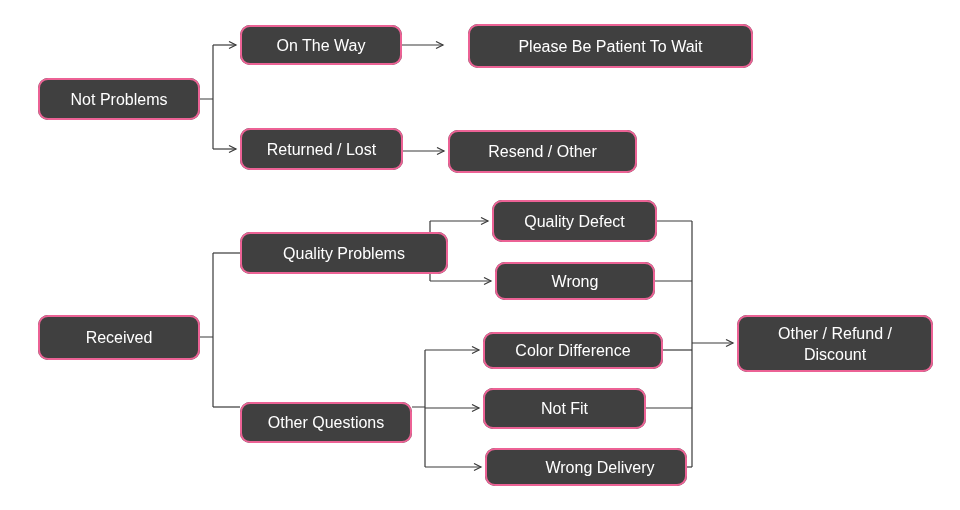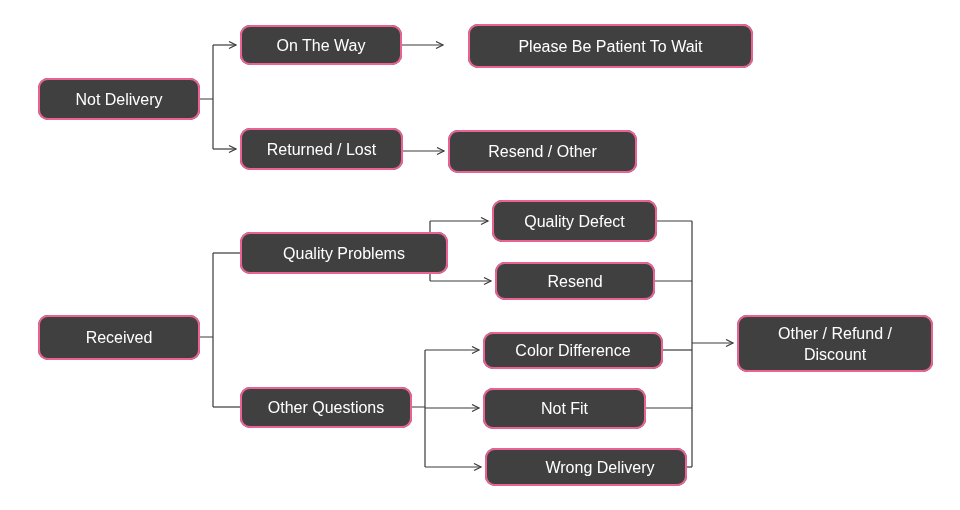--- a/index.html
+++ b/index.html
@@ -44,21 +44,21 @@
   }
   .n-not-received            { left: 38px;  top: 78px;  width: 162px; height: 42px; }
   .n-on-the-way              { left: 240px; top: 25px;  width: 162px; height: 40px; }
   .n-please-wait             { left: 468px; top: 24px;  width: 285px; height: 44px; }
   .n-returned-lost           { left: 240px; top: 128px; width: 163px; height: 42px; padding-left: 8px; }
   .n-resend-refund           { left: 448px; top: 130px; width: 189px; height: 43px; }
   .n-received                { left: 38px;  top: 315px; width: 162px; height: 45px; }
   .n-quality-problems        { left: 240px; top: 232px; width: 208px; height: 42px; }
   .n-quality-defect          { left: 492px; top: 200px; width: 165px; height: 42px; }
   .n-damage                  { left: 495px; top: 262px; width: 160px; height: 38px; }
-  .n-other-questions         { left: 240px; top: 387px; width: 172px; height: 41px; text-align: center; }
+  .n-other-questions         { left: 240px; top: 402px; width: 172px; height: 41px; text-align: center; }
   .n-color-difference        { left: 483px; top: 332px; width: 180px; height: 37px; }
   .n-not-fit                 { left: 483px; top: 388px; width: 163px; height: 41px; }
   .n-wrong-delivery          { left: 485px; top: 448px; width: 202px; height: 38px; padding-left: 36px; }
   .n-resend-refund-discount  { left: 737px; top: 315px; width: 196px; height: 57px; }
 </style>
 </head>
 <body>
 
 <div class="canvas">
 
@@ -90,28 +90,28 @@
 
     <path d="M657,221 L692,221"></path>
     <path d="M655,281 L692,281"></path>
     <path d="M663,350 L692,350"></path>
     <path d="M646,408 L692,408"></path>
     <path d="M667,467 L692,467"></path>
     <path d="M692,221 L692,467"></path>
     <path d="M692,343 L733,343" marker-end="url(#arrow)"></path>
   </svg>
 
-  <div class="node n-not-received">Not Delivery</div>
+  <div class="node n-not-received">Not Problems</div>
   <div class="node n-on-the-way">On The Way</div>
   <div class="node n-please-wait">Please Be Patient To Wait</div>
   <div class="node n-returned-lost">Returned / Lost</div>
   <div class="node n-resend-refund">Resend / Other</div>
   <div class="node n-received">Received</div>
   <div class="node n-quality-problems">Quality Problems</div>
   <div class="node n-quality-defect">Quality Defect</div>
-  <div class="node n-damage">Resend</div>
+  <div class="node n-damage">Wrong</div>
   <div class="node n-other-questions">Other Questions</div>
   <div class="node n-color-difference">Color Difference</div>
   <div class="node n-not-fit">Not Fit</div>
   <div class="node n-wrong-delivery">Wrong Delivery</div>
   <div class="node n-resend-refund-discount">Other / Refund / Discount</div>
 
 </div>
 
 </body></html>

